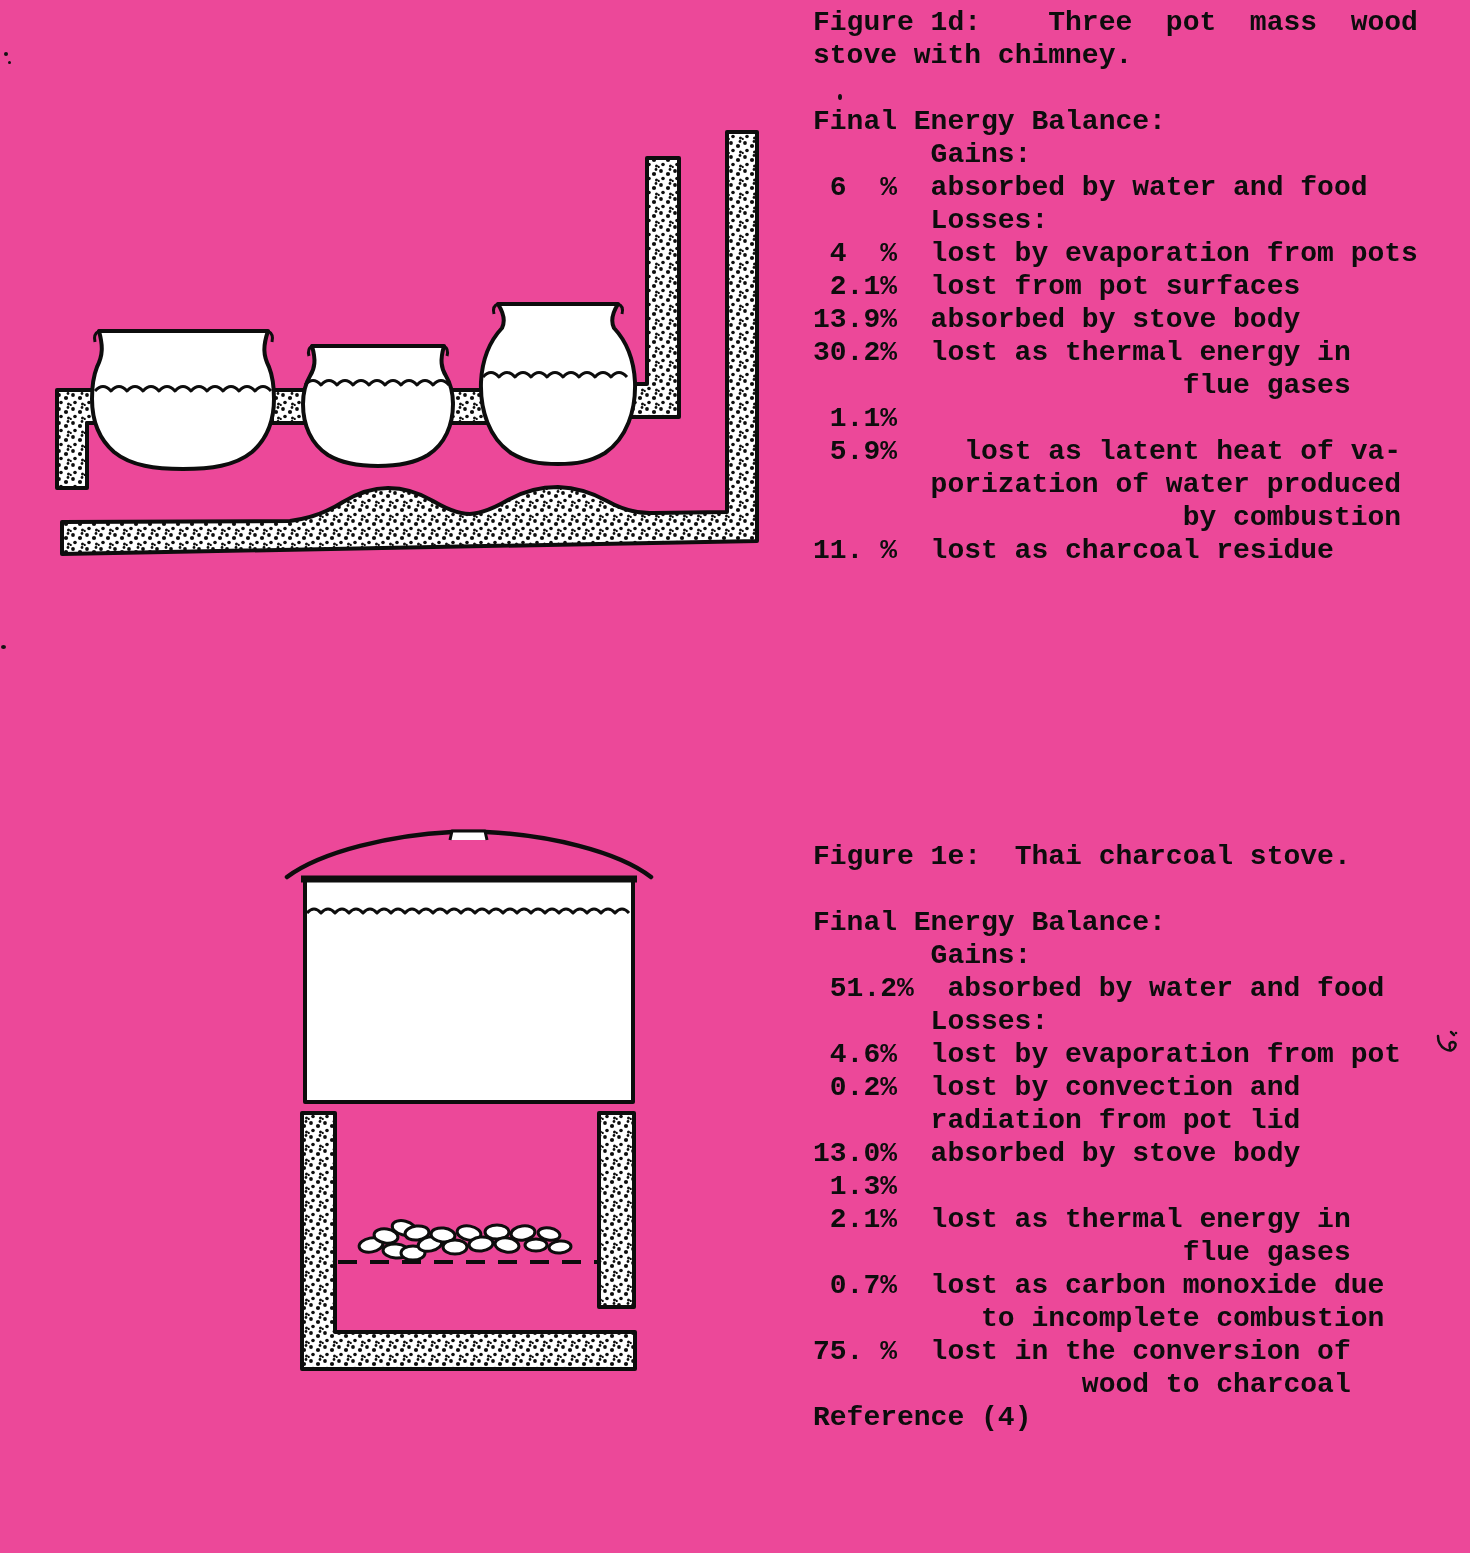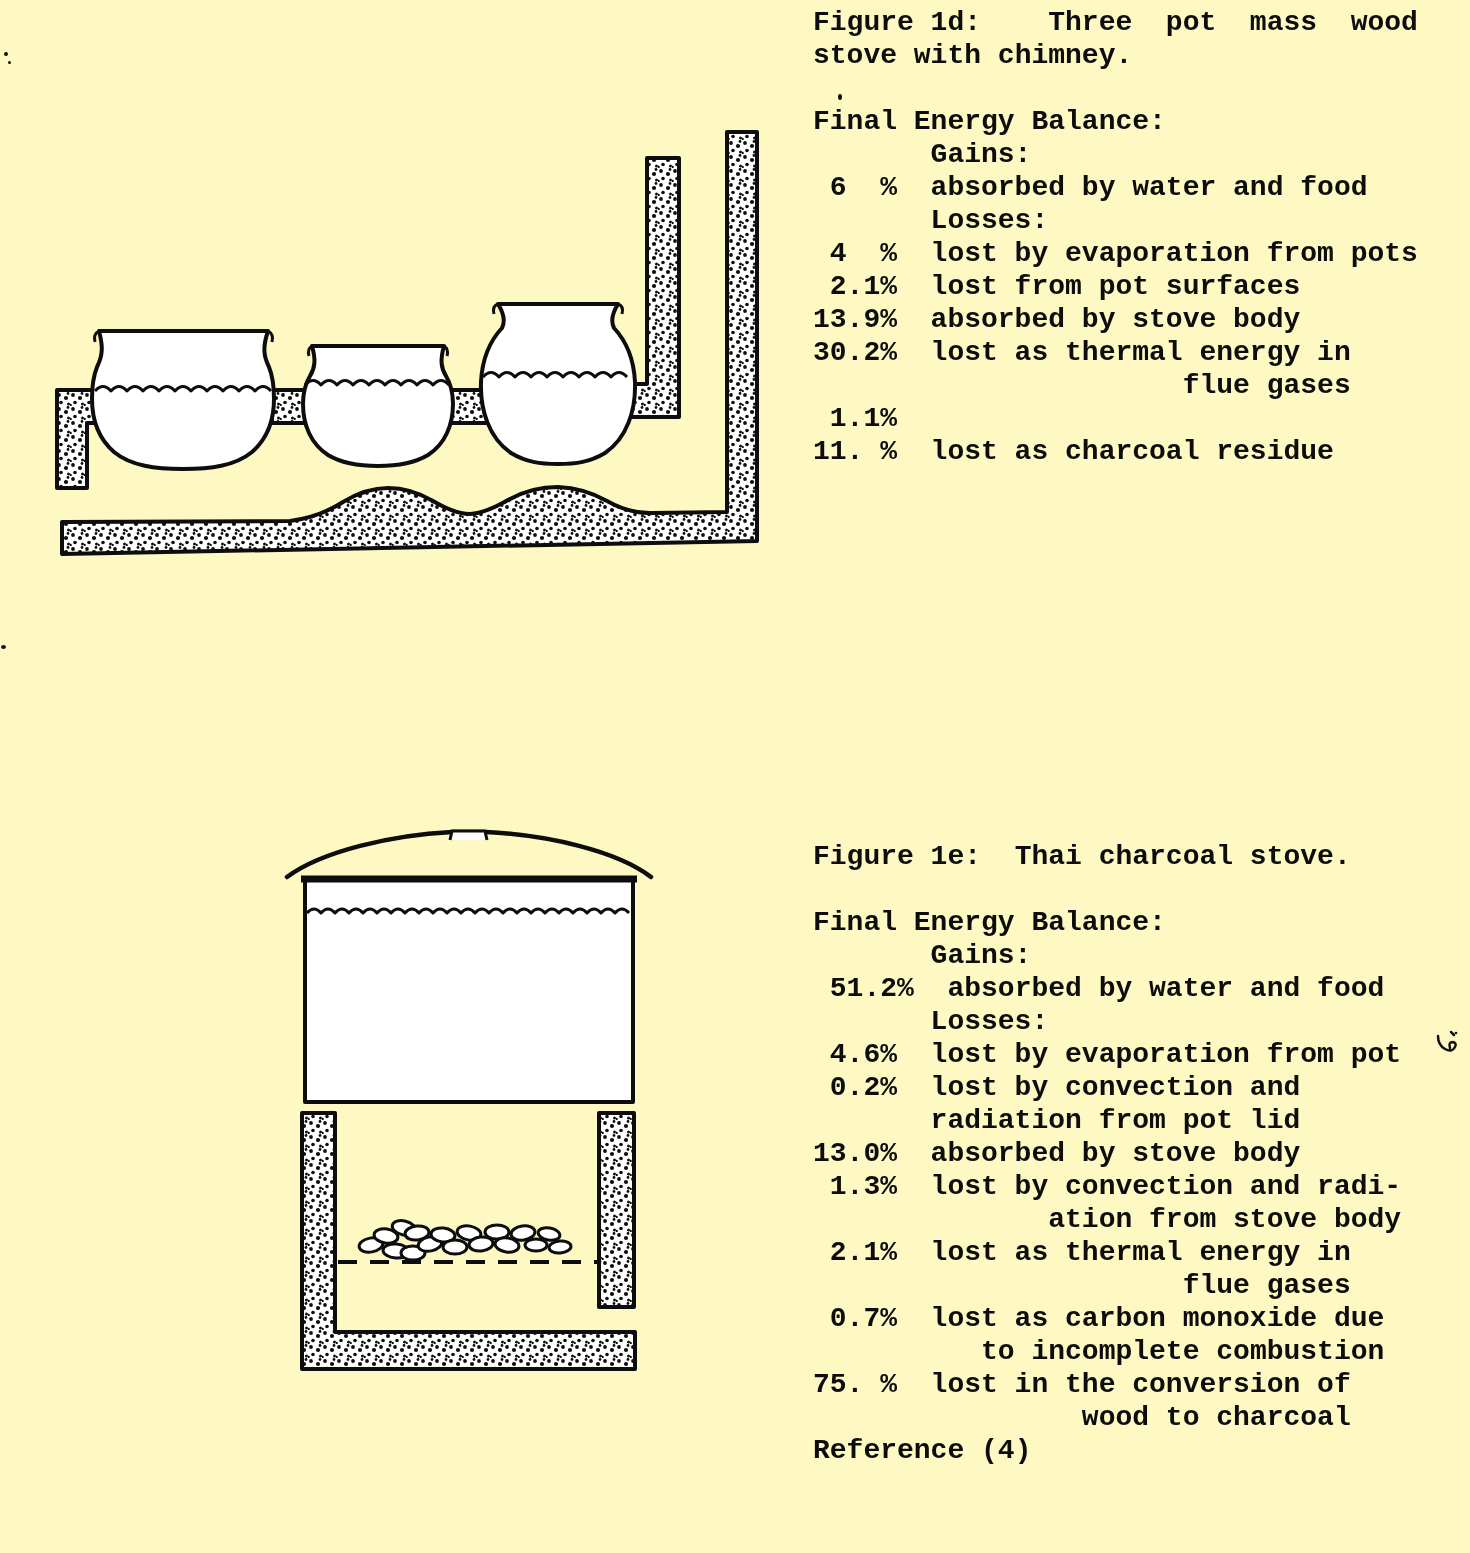--- a/index.html
+++ b/index.html
@@ -1,17 +1,17 @@
 <!DOCTYPE html>
 <html><head>
 <meta charset="utf-8">
 <style>
   html,body{margin:0;padding:0;background:#888;}
   .page{
-    position:relative;width:1470px;height:1553px;background:#fef9c3;
+    position:relative;width:1470px;height:1553px;background:#ec4899;
     font-family:"Liberation Mono","DejaVu Sans Mono",monospace;
     color:#0d0d0d;overflow:hidden;
   }
   .fig-svg{position:absolute;}
   .textblock{
     position:absolute;left:813px;
     font-size:28px;line-height:33px;font-weight:700;
   }
   .textblock .cap,.textblock .hd,.textblock .ref{white-space:pre;}
   .spacer{height:33px;}
@@ -167,20 +167,26 @@
         </div>
         <div class="row">
           <span class="val">30.2%</span>
           <span class="txt">lost as thermal energy in
 flue gases</span>
         </div>
         <div class="row">
           <span class="val"> 1.1%</span>
         </div>
         <div class="row">
+          <span class="val"> 5.9%</span>
+          <span class="txt">lost as latent heat of va-
+porization of water produced
+by combustion</span>
+        </div>
+        <div class="row">
           <span class="val">11. %</span>
           <span class="txt">lost as charcoal residue</span>
         </div>
       </div>
   </div>
 
   <div class="textblock" style="top:840px">
     <div class="cap">Figure 1e:  Thai charcoal stove.</div>
     <div class="spacer"></div>
     <div class="hd">Final Energy Balance:</div>
@@ -205,22 +211,20 @@
           <span class="val"> 0.2%</span>
           <span class="txt">lost by convection and
 radiation from pot lid</span>
         </div>
         <div class="row">
           <span class="val">13.0%</span>
           <span class="txt">absorbed by stove body</span>
         </div>
         <div class="row">
           <span class="val"> 1.3%</span>
-          <span class="txt">lost by convection and radi-
-ation from stove body</span>
         </div>
         <div class="row">
           <span class="val"> 2.1%</span>
           <span class="txt">lost as thermal energy in
 flue gases</span>
         </div>
         <div class="row">
           <span class="val"> 0.7%</span>
           <span class="txt">lost as carbon monoxide due
 to incomplete combustion</span>

